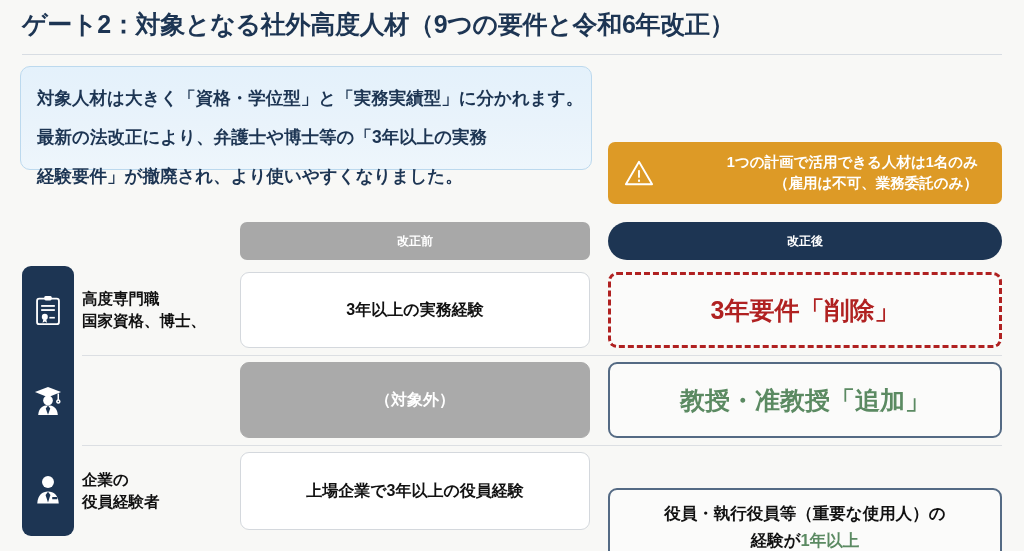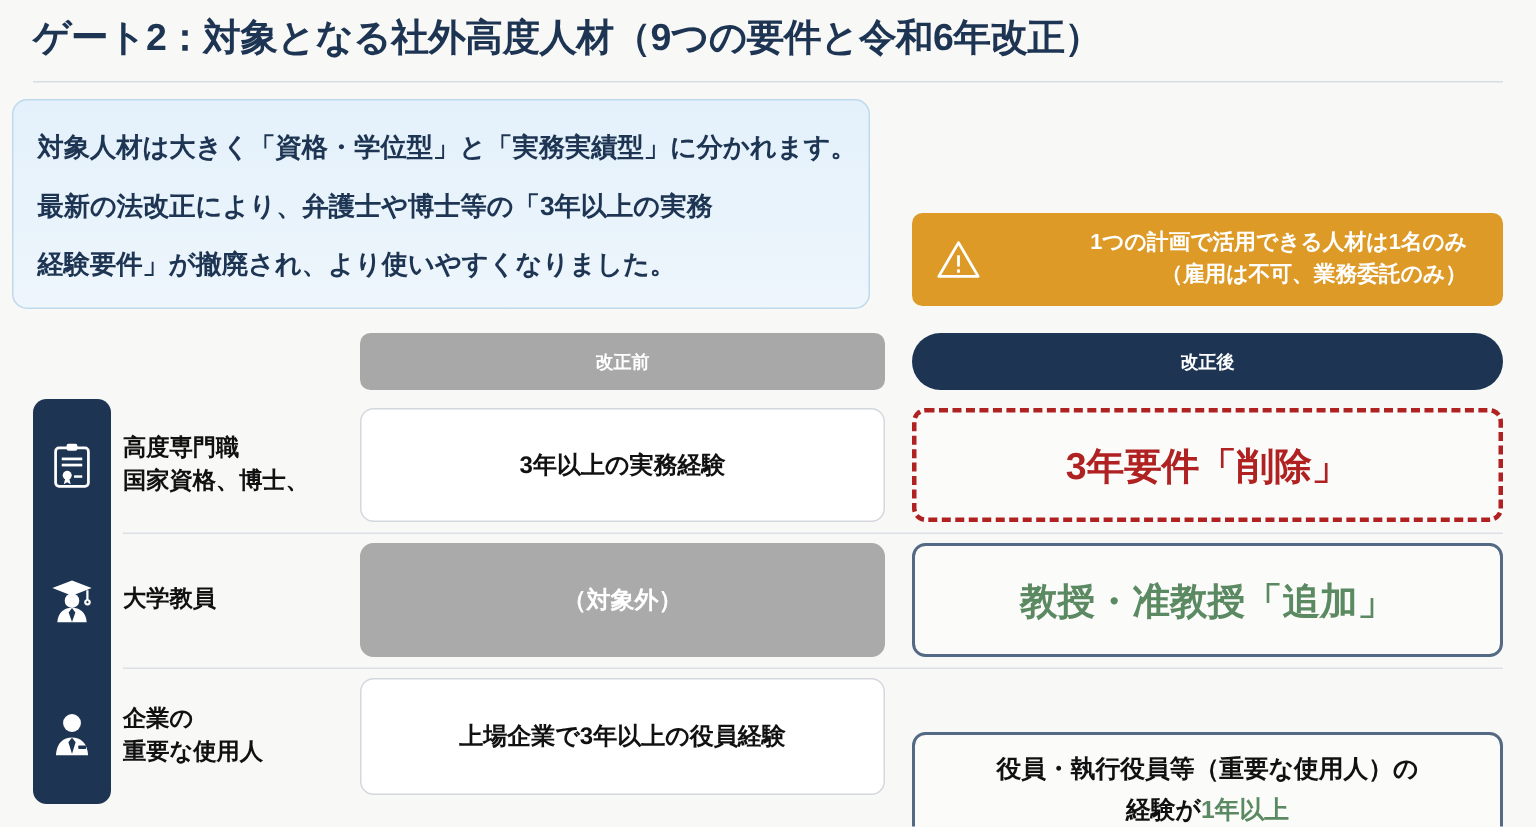--- a/index.html
+++ b/index.html
@@ -39,24 +39,24 @@
     left: 22px;
     top: 54px;
     width: 980px;
     height: 1px;
     background: #d8dde3;
   }
 
   
   .intro-box {
     position: absolute;
-    left: 8px;
+    left: 20px;
     top: 66px;
     width: 572px;
-    height: 140px;
+    height: 104px;
     box-sizing: border-box;
     background: linear-gradient(180deg, #e4f1fb 0%, #e9f3fb 55%, #eef6fc 100%);
     border: 1px solid #bcd9ee;
     border-radius: 10px;
     padding: 12px 16px 0 16px;
   }
   .intro-line {
     font-size: 17.5px;
     font-weight: bold;
     line-height: 39px;
@@ -319,31 +319,28 @@
   <div class="row r0">
     <div class="cat-label">
       <span>高度専門職</span>
       <span>国家資格、博士、</span>
     </div>
     <div class="cell before plain">3年以上の実務経験</div>
     <div class="cell after dashed">3年要件「削除」</div>
   </div>
 
   <div class="row r1">
-    <div class="cat-label">
-      <span>大学教員</span>
-    </div>
     <div class="cell before muted">（対象外）</div>
     <div class="cell after solid">教授・准教授「追加」</div>
   </div>
 
   <div class="row r2">
     <div class="cat-label">
       <span>企業の</span>
-      <span>重要な使用人</span>
+      <span>役員経験者</span>
     </div>
     <div class="cell before plain">上場企業で3年以上の役員経験</div>
     <div class="cell after mixed">
       <div>
         <div class="nowrap">役員・執行役員等（重要な使用人）の</div>
         <div class="nowrap"><span>経験が</span><span class="accent">1年以上</span></div>
       </div>
     </div>
   </div>
 

